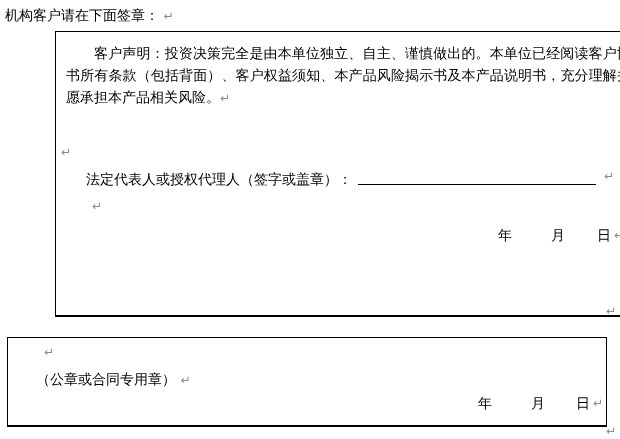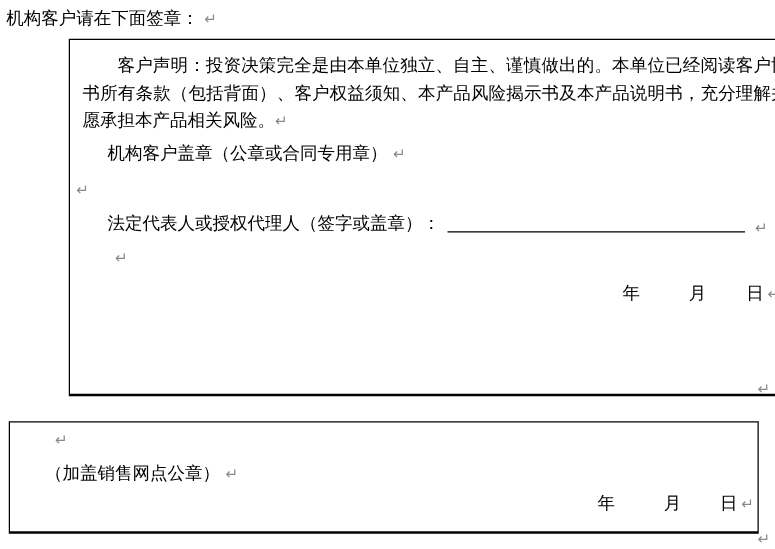--- a/index.html
+++ b/index.html
@@ -19,21 +19,21 @@
     border:1px solid #000000; border-bottom-width:2px;
   }
   .box1 { top:31px; height:283px;margin-left:48px; }
   .box2 { top:337px; height:87px; }
 
   
   .decl { left:10px; top:10px; width:579px; margin:0; line-height:22px;
           text-align:justify; text-indent:28px; }
   .seal-line  { left:30px; top:82px;  line-height:18px; }
   .mark-b1-a  { left:5px;  top:114px; }
-  .legal-line { left:30px; top:138px; right:40px; display:flex; align-items:flex-end; line-height:18px; }
+  .legal-line { left:30px; top:138px; right:40px; display:flex; align-items:flex-start; line-height:18px; }
   .sig-underline { flex:1; height:14px; border-bottom:1px solid #000000; margin:0 8px 2px 6px; }
   .mark-b1-b  { left:36px; top:168px; }
   .date-row   { left:0; top:194px; width:100%; height:18px; line-height:18px; }
   .dl1-y { left:442px; } .dl1-m { left:495px; } .dl1-d { left:541px; } .dl1-mk { left:558px; top:3px; }
 
   
   .mark-b2-a  { left:36px; top:8px; }
   .stamp-line { left:28px; top:32px; line-height:18px; }
   .date-row2  { left:0; top:56px; width:100%; height:18px; line-height:18px; }
   .dl2-y { left:470px; } .dl2-m { left:523px; } .dl2-d { left:568px; } .dl2-mk { left:585px; top:3px; }
@@ -49,24 +49,20 @@
 
   <div class="abs title-line">
     <span>机构客户请在下面签章：</span>
     <span class="mark">↵</span>
   </div>
 
   <div class="formbox box1">
 
     <p class="abs decl"><span>客户声明：投资决策完全是由本单位独立、自主、谨慎做出的。本单位已经阅读客户协议书所有条款（包括背面）、客户权益须知、本产品风险揭示书及本产品说明书，充分理解并自愿承担本产品相关风险。</span><span class="mark">↵</span></p>
 
-    <div class="abs seal-line nowrap">
-      <span>机构客户盖章（公章或合同专用章）</span>
-      <span class="mark">↵</span>
-    </div>
 
     <span class="abs mark mark-b1-a">↵</span>
 
     <div class="abs legal-line">
       <span class="nowrap">法定代表人或授权代理人（签字或盖章）：</span>
       <span class="sig-underline"></span>
       <span class="mark">↵</span>
     </div>
 
     <span class="abs mark mark-b1-b">↵</span>
@@ -80,21 +76,21 @@
 
   </div>
 
   <span class="abs mark after-box1">↵</span>
 
   <div class="formbox box2">
 
     <span class="abs mark mark-b2-a">↵</span>
 
     <div class="abs stamp-line nowrap">
-      <span>（加盖销售网点公章）</span>
+      <span>（公章或合同专用章）</span>
       <span class="mark">↵</span>
     </div>
 
     <div class="abs date-row2">
       <span class="abs dl2-y">年</span>
       <span class="abs dl2-m">月</span>
       <span class="abs dl2-d">日</span>
       <span class="abs mark dl2-mk">↵</span>
     </div>
 

